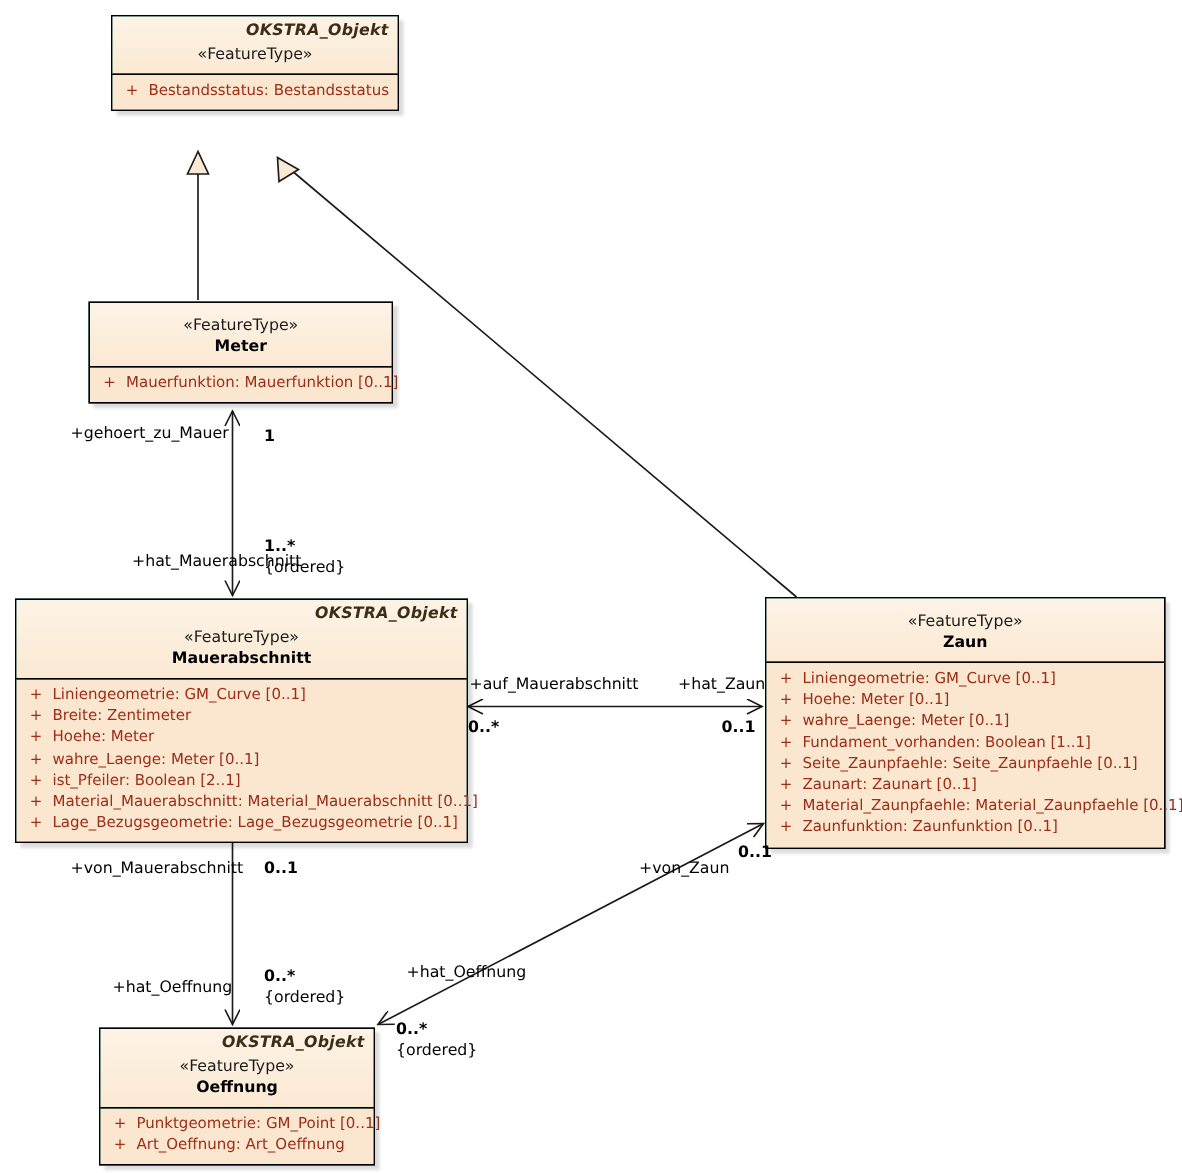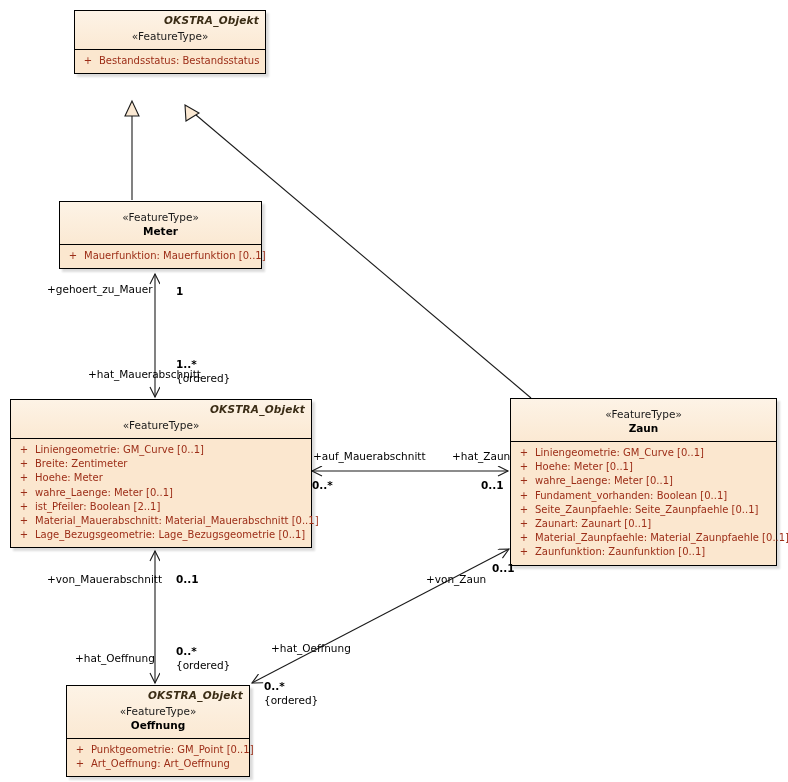--- a/index.html
+++ b/index.html
@@ -159,20 +159,21 @@
         <span class="attr-text">Mauerfunktion: Mauerfunktion [0..1]</span>
       </div>
     </div>
   </div>
 
   <div class="uml-class" style="left:10px; top:399px; width:302px;">
     <div class="uml-header">
       <div class="tagline">OKSTRA_Objekt</div>
       <div class="tagline-spacer"></div>
       <div class="stereotype">«FeatureType»</div>
+      <div class="cls-name">Mauerabschnitt</div>
     </div>
     <div class="uml-body">
       <div class="attr-row">
         <span class="attr-vis">+</span>
         <span class="attr-text">Liniengeometrie: GM_Curve [0..1]</span>
       </div>
       <div class="attr-row">
         <span class="attr-vis">+</span>
         <span class="attr-text">Breite: Zentimeter</span>
       </div>
@@ -212,21 +213,21 @@
       <div class="attr-row">
         <span class="attr-vis">+</span>
         <span class="attr-text">Hoehe: Meter [0..1]</span>
       </div>
       <div class="attr-row">
         <span class="attr-vis">+</span>
         <span class="attr-text">wahre_Laenge: Meter [0..1]</span>
       </div>
       <div class="attr-row">
         <span class="attr-vis">+</span>
-        <span class="attr-text">Fundament_vorhanden: Boolean [0..1]</span>
+        <span class="attr-text">Fundament_vorhanden: Boolean [1..1]</span>
       </div>
       <div class="attr-row">
         <span class="attr-vis">+</span>
         <span class="attr-text">Seite_Zaunpfaehle: Seite_Zaunpfaehle [0..1]</span>
       </div>
       <div class="attr-row">
         <span class="attr-vis">+</span>
         <span class="attr-text">Zaunart: Zaunart [0..1]</span>
       </div>
       <div class="attr-row">

